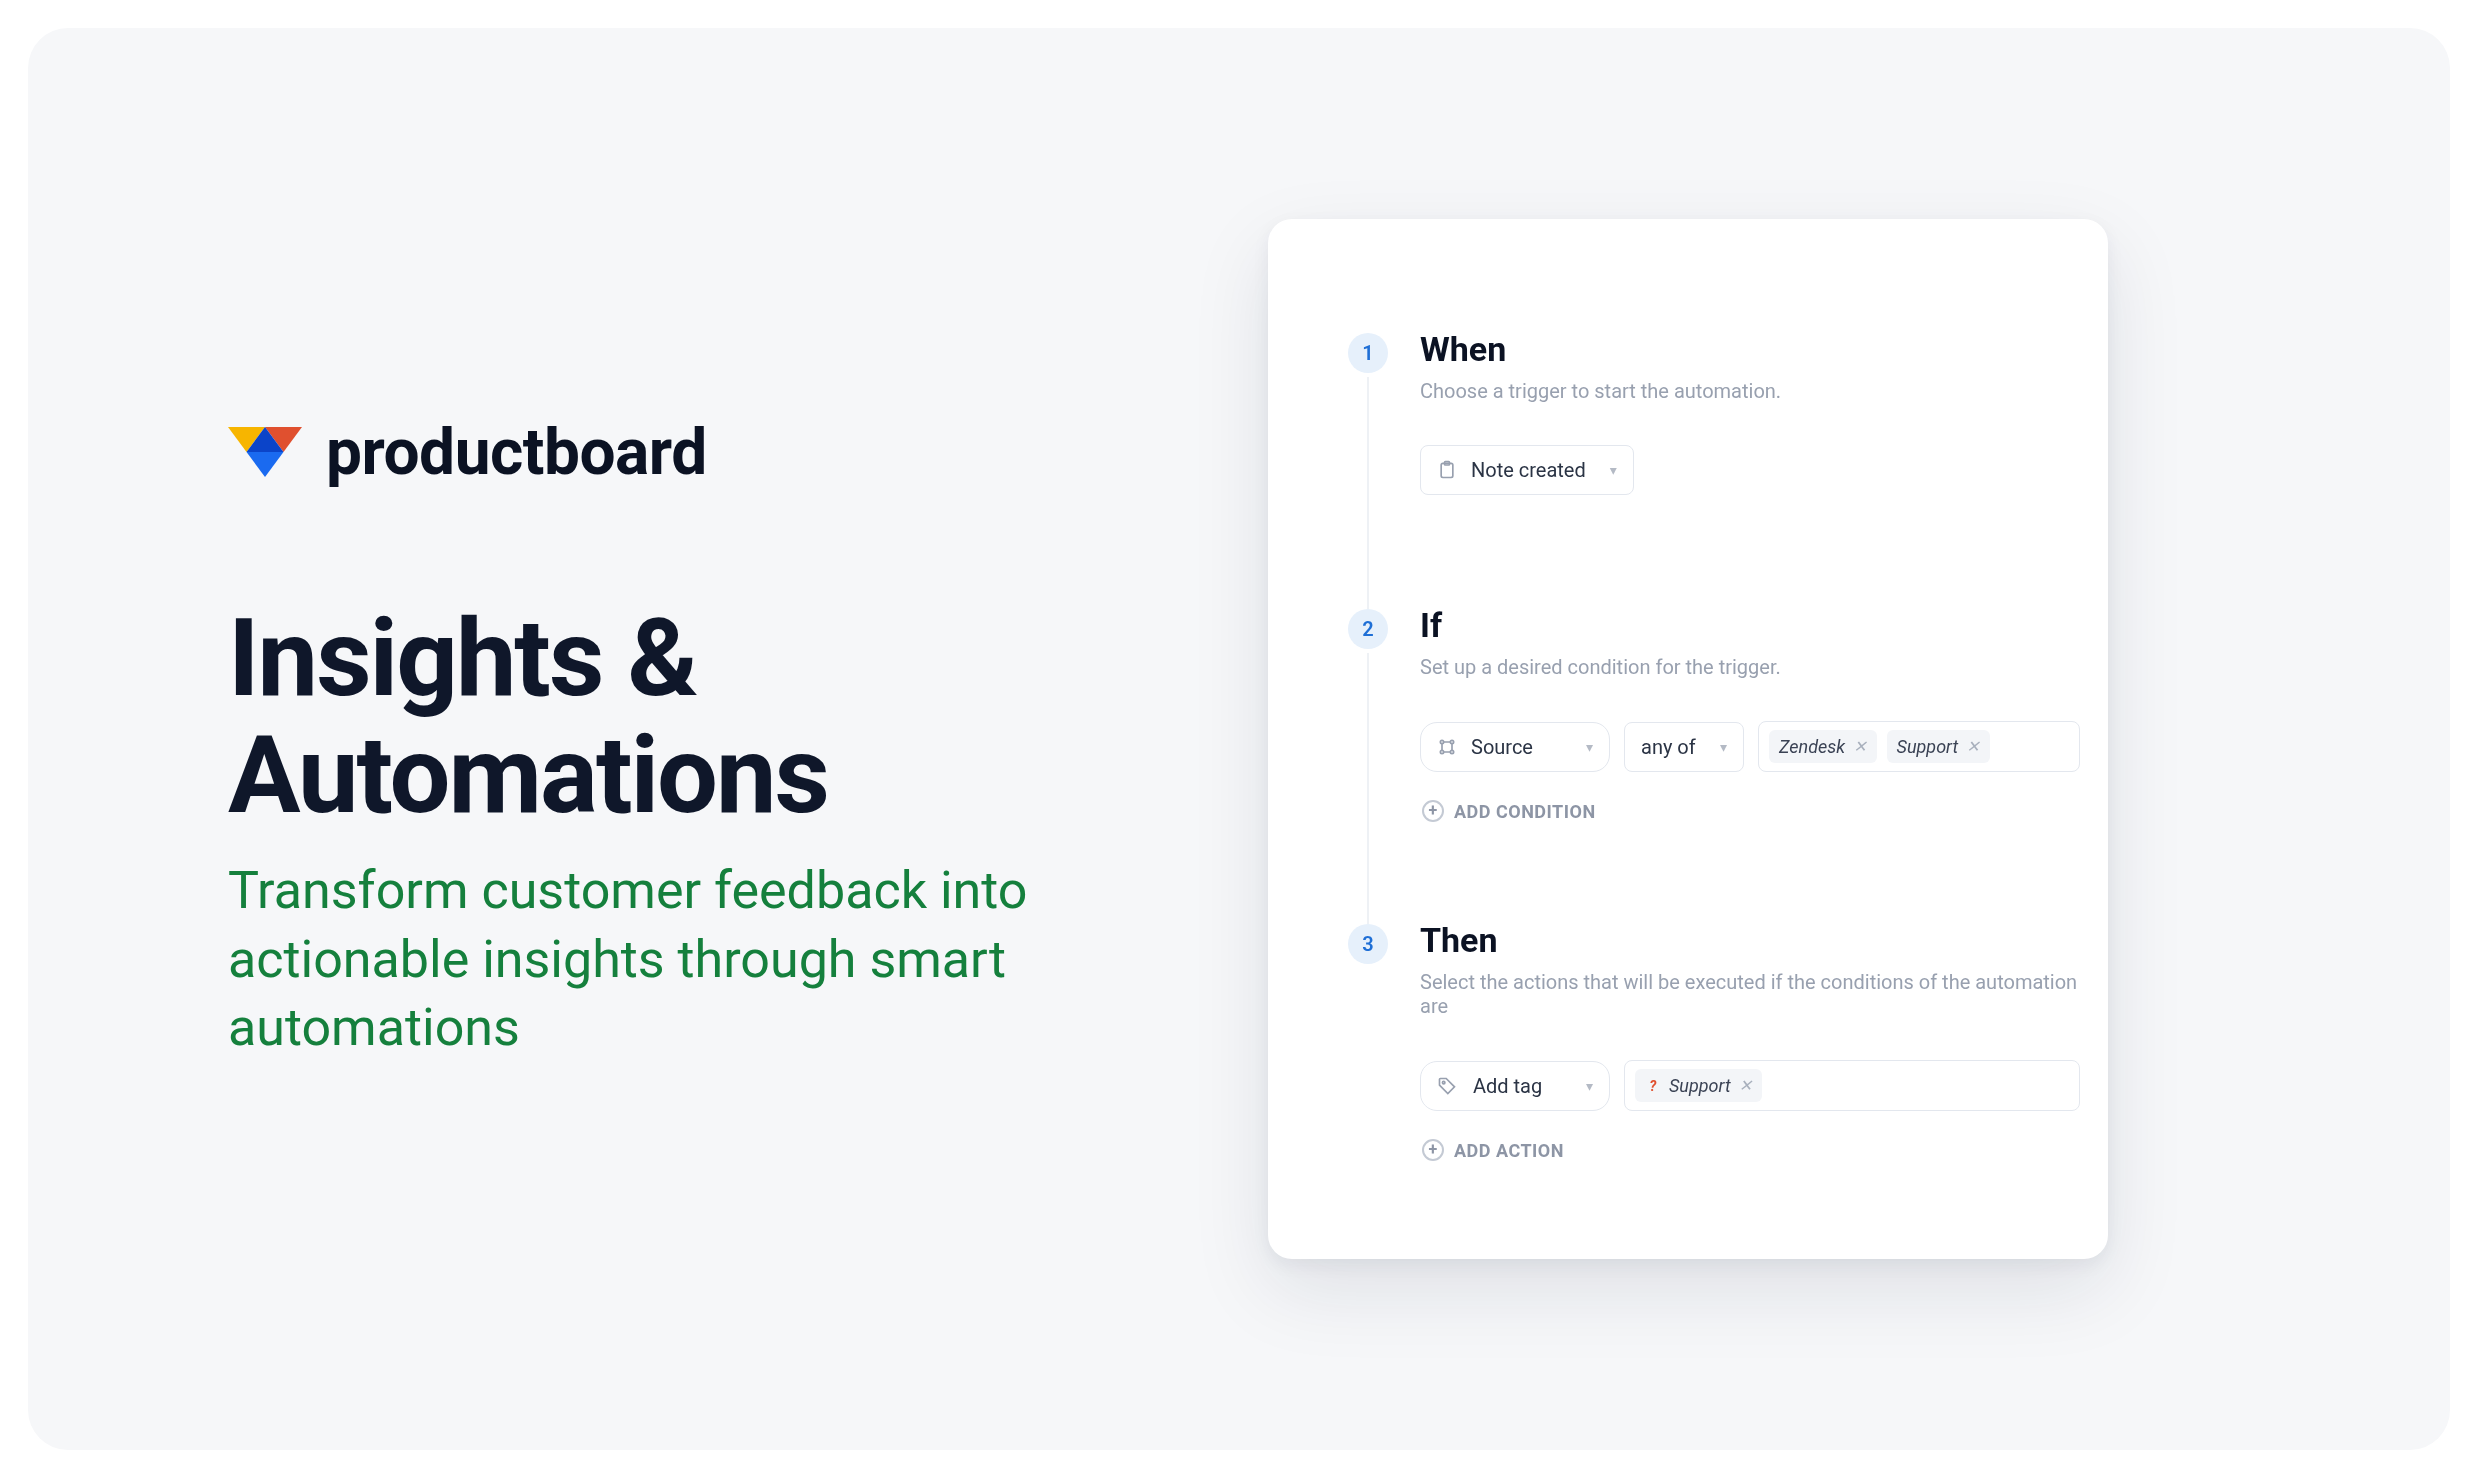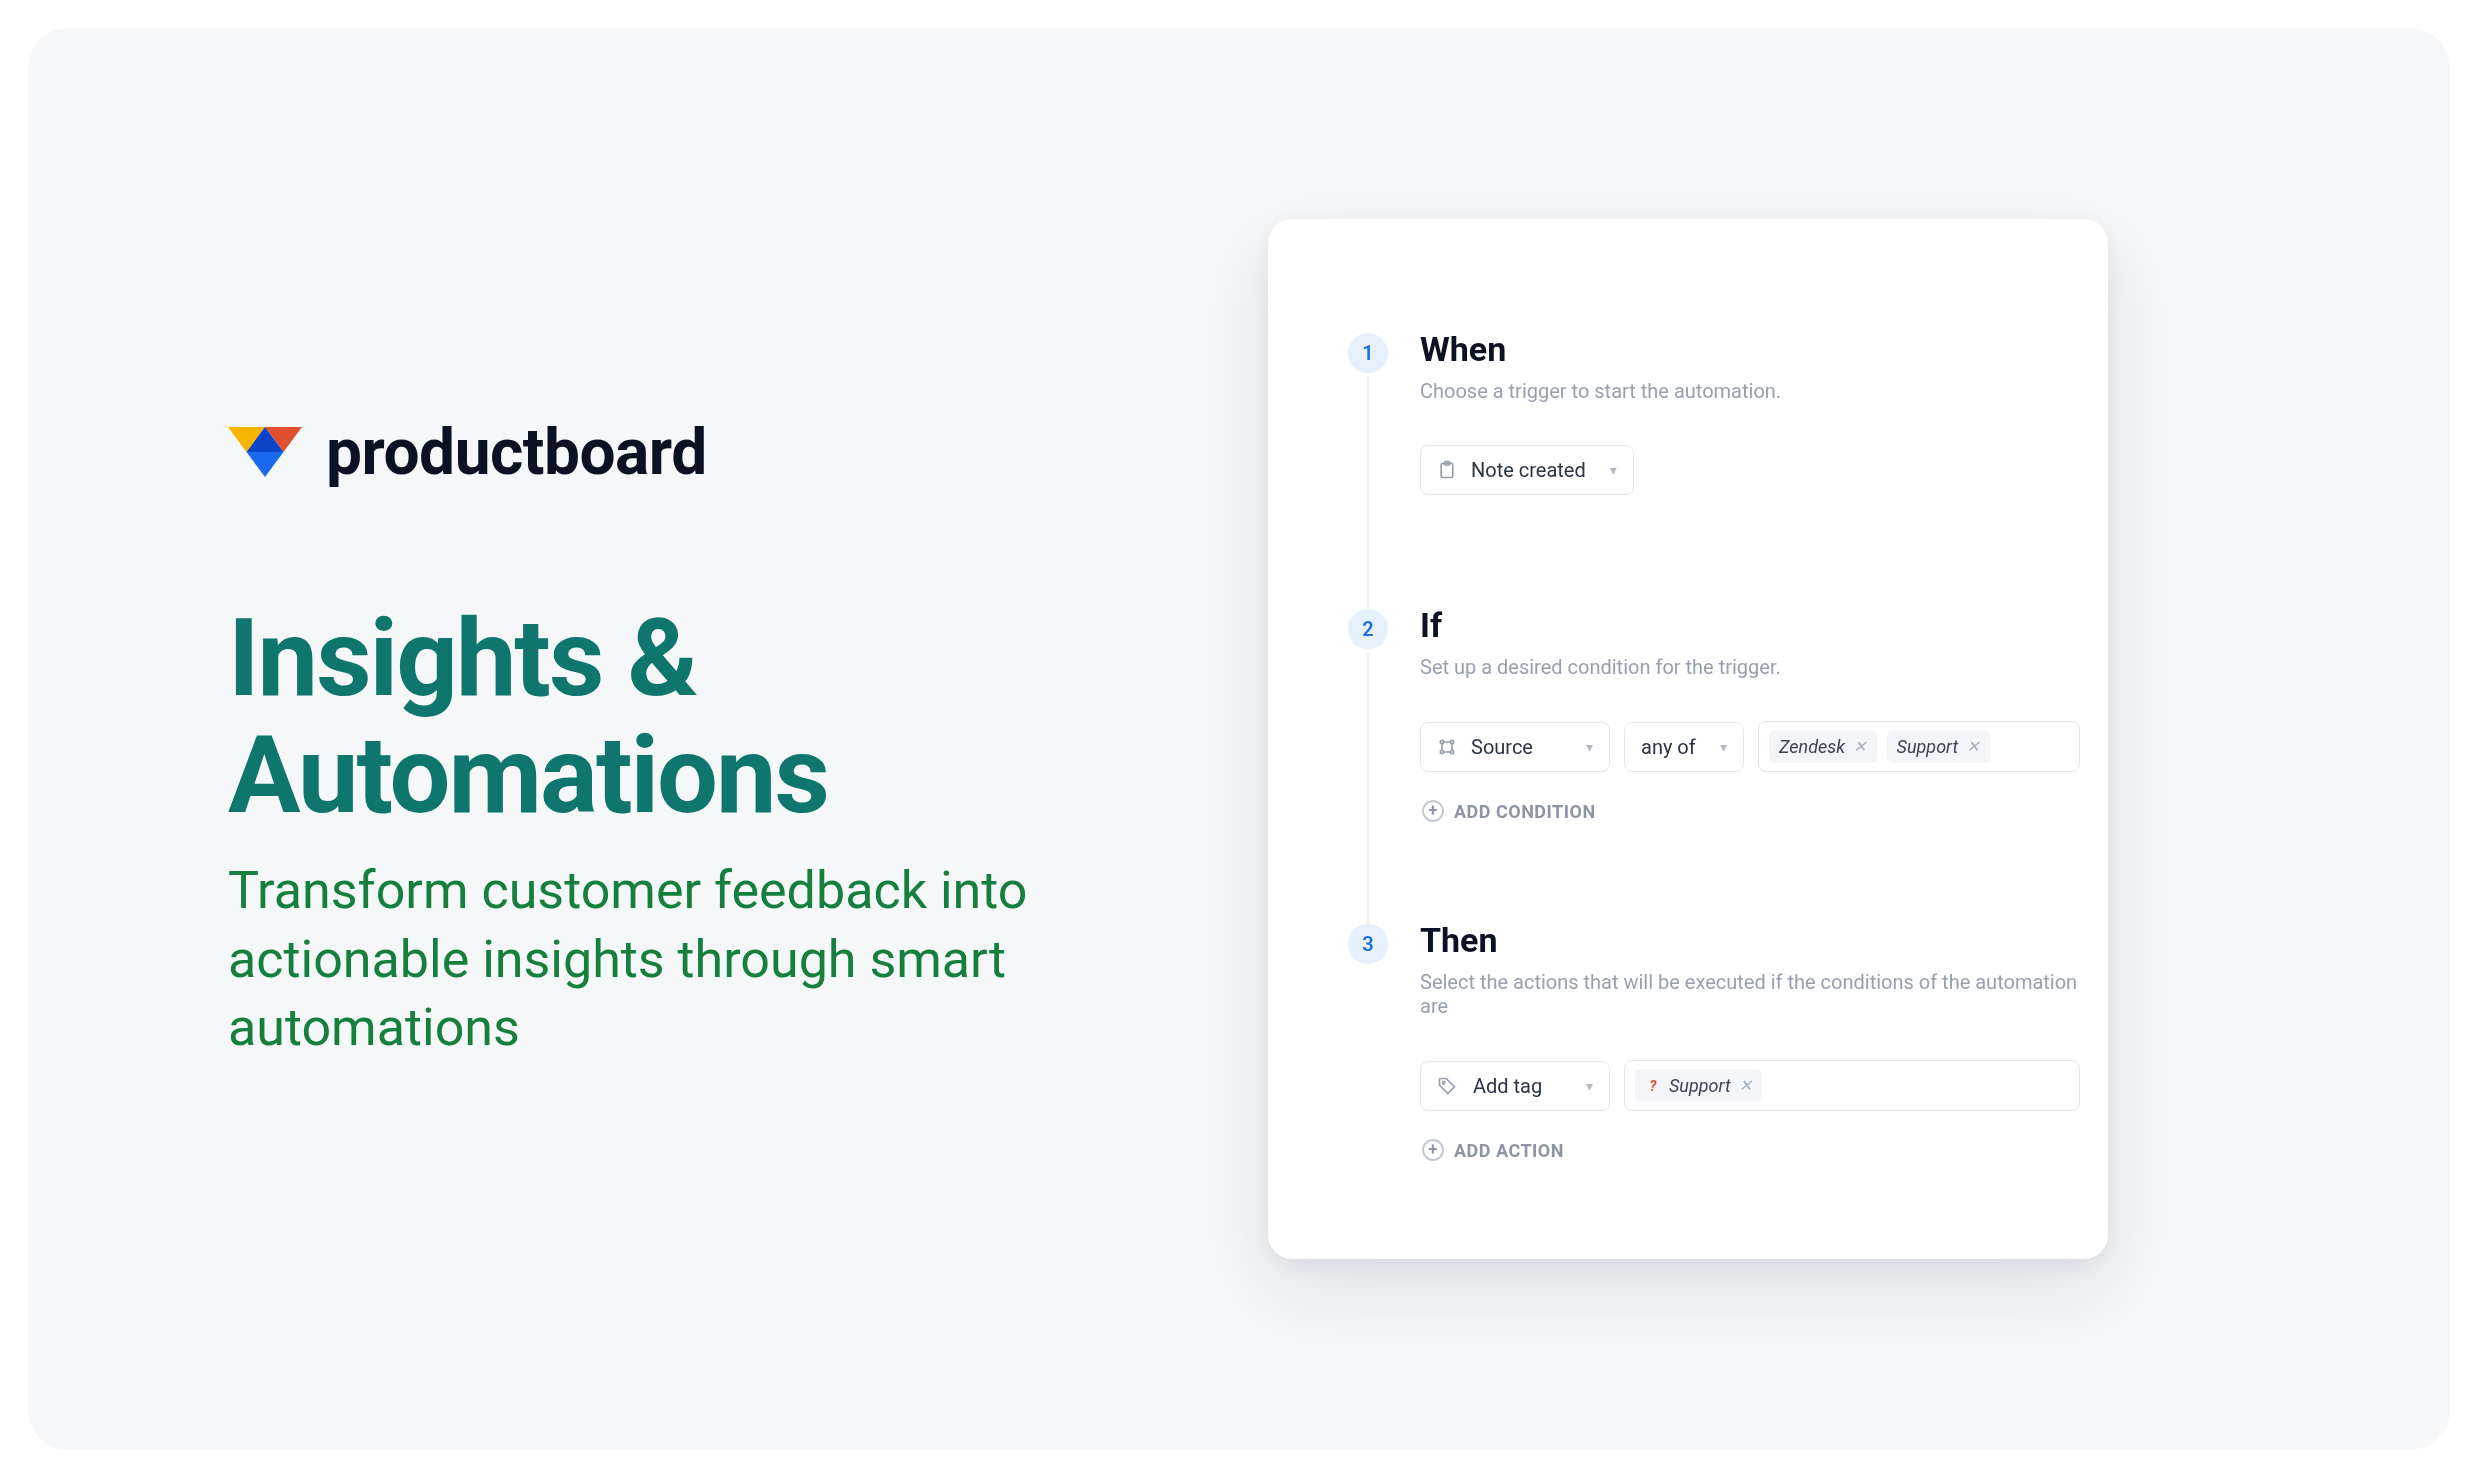--- a/index.html
+++ b/index.html
@@ -49,21 +49,21 @@
   .logo-text {
     font-size: 64px;
     font-weight: 700;
     color: #0b1223;
     letter-spacing: -0.5px;
   }
   h1.headline {
     font-size: 108px;
     line-height: 1.08;
     font-weight: 700;
-    color: #0f766e;
+    color: #0f172a;
     letter-spacing: -2px;
     margin-bottom: 24px;
   }
   p.subhead {
     font-size: 52px;
     line-height: 1.32;
     color: #15803d;
     font-weight: 400;
     max-width: 920px;
   }
@@ -143,21 +143,21 @@
     background: #fff;
     font-size: 20px;
     color: #2b3445;
     cursor: pointer;
     white-space: nowrap;
     text-align: center;
   }
   .select .sel-icon { width: 20px; height: 20px; display:flex; align-items:center; justify-content:center; color:#98a0af; }
   .select .sel-icon svg { width: 100%; height: 100%; }
   .select .caret { margin-left: 10px; color:#b4bac5; font-size:14px; }
-  .select.wide { min-width: 190px; justify-content: space-between; }
+  .select.wide { min-width: 190px; justify-content: space-between; border-radius: 17px; }
   .select.small { min-width: 120px; justify-content: space-between; }
 
   .chip-input {
     display: flex;
     align-items: center;
     gap: 10px;
     border: 1px solid #e3e7ee;
     border-radius: 8px;
     padding: 8px 10px;
     background: #fff;

